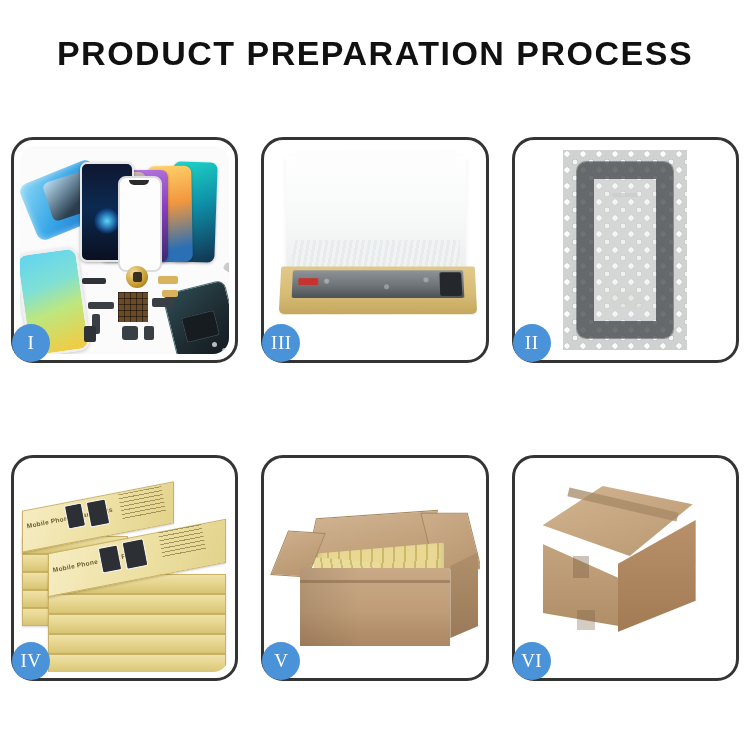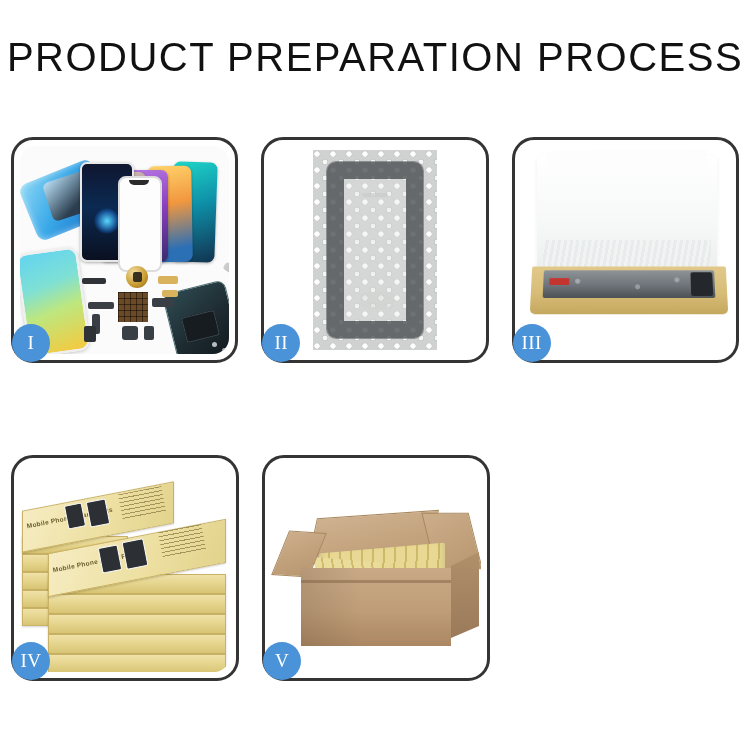--- a/index.html
+++ b/index.html
@@ -8,21 +8,21 @@
     background: #ffffff;
     font-family: "Liberation Sans", sans-serif;
     overflow: hidden;
   }
   .page { position: relative; width: 750px; height: 750px; background: #fff; }
 
   
   .header { position: absolute; top: 0; left: 0; width: 750px; text-align: center; }
   .title {
     margin: 0; padding-top: 36px;
-    font-size: 40px; font-weight: 400; letter-spacing: 1.5px;
+    font-size: 34px; font-weight: 700; letter-spacing: 1.5px;
     color: #111; line-height: 1.05;
     font-family: "Liberation Sans", sans-serif;
   }
   .subtitle {
     margin: 0; padding-top: 12px;
     font-size: 14.5px; font-weight: 400; color: #1a1a1a;
     letter-spacing: 0.2px;
     font-family: "Liberation Sans", sans-serif;
   }
 
@@ -353,44 +353,44 @@
               <div class="screw" style="left:140px; top:84px;"></div>
 
             </div>
           </div>
         </div>
         <div class="badge">I</div>
       </div>
 
       <div class="panel">
         <div class="panel-inner">
+          <div class="p3">
+            <div class="foamlid"></div>
+            <div class="boxtray">
+              <div class="trayinner">
+                <div class="traylabel"></div>
+              </div>
+            </div>
+          </div>
+        </div>
+        <div class="badge">III</div>
+      </div>
+
+      <div class="panel">
+        <div class="panel-inner">
           <div class="p2">
             <div class="bubblebg">
               <div class="glassframe">
                 <div class="earpiece"></div>
                 <div class="homebtn"></div>
               </div>
             </div>
           </div>
         </div>
         <div class="badge">II</div>
-      </div>
-
-      <div class="panel">
-        <div class="panel-inner">
-          <div class="p3">
-            <div class="foamlid"></div>
-            <div class="boxtray">
-              <div class="trayinner">
-                <div class="traylabel"></div>
-              </div>
-            </div>
-          </div>
-        </div>
-        <div class="badge">III</div>
       </div>
 
     </div>
 
     <div class="row row2">
 
       <div class="panel">
         <div class="panel-inner">
           <div class="p4">
             <div class="stackwrap">
@@ -434,16 +434,29 @@
             <div class="flap flap-left"></div>
             <div class="carton-right"></div>
             <div class="carton-body"></div>
             <div class="carton-front-shade"></div>
             <div class="tapeline"></div>
           </div>
         </div>
         <div class="badge">V</div>
       </div>
 
+      <div class="panel">
+        <div class="panel-inner">
+          <div class="p6">
+            <div class="c6-top"></div>
+            <div class="c6-tape"></div>
+            <div class="c6-left"></div>
+            <div class="c6-right"></div>
+            <div class="c6-tab1"></div>
+            <div class="c6-tab2"></div>
+          </div>
+        </div>
+        <div class="badge">VI</div>
+      </div>
 
     </div>
   </div>
 </div>
 
 </body></html>

